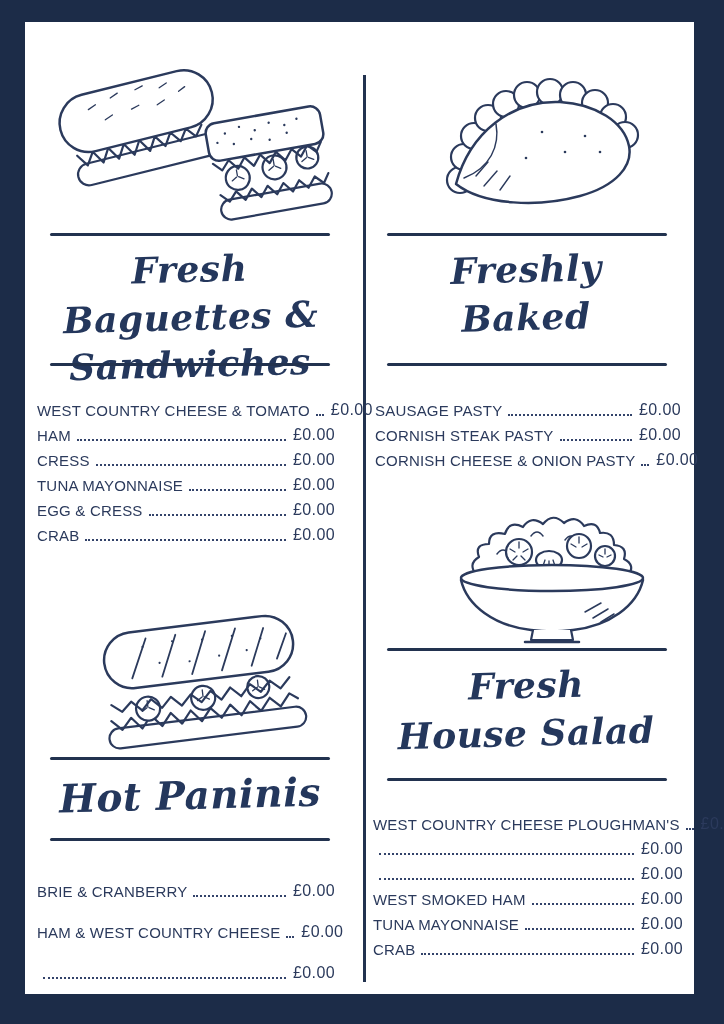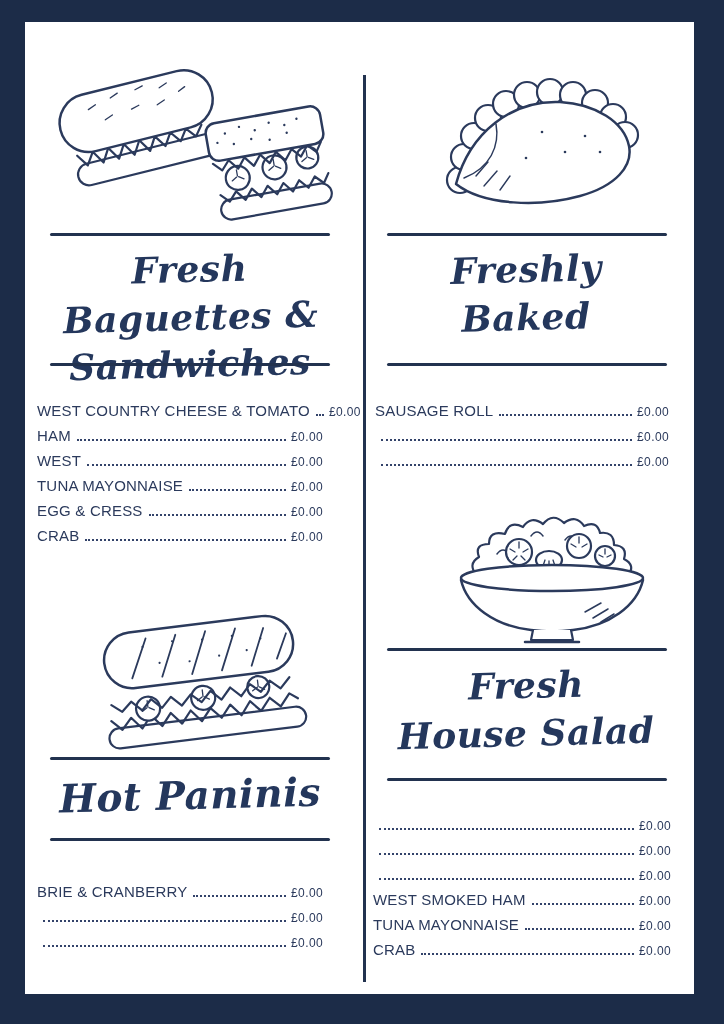--- a/index.html
+++ b/index.html
@@ -32,22 +32,22 @@
   .item-name {
     font-size:15px; color:#2b3a5c; letter-spacing:0.2px; white-space:nowrap;
     line-height:1.15;
   }
   .leader {
     flex:1 1 auto; min-width:8px;
     border-bottom:2.5px dotted #33436a;
     margin:0 5px 3px 6px;
   }
   .item-price {
-    font-size:12px; color:#2b3a5c; letter-spacing:0.4px; white-space:nowrap;
-    min-width:46px; text-align:left; line-height:1.1;
+    font-size:16px; color:#2b3a5c; letter-spacing:0.4px; white-space:nowrap;
+    min-width:46px; text-align:center; line-height:1.1;
   }
   .illus { position:absolute; color:#2b3a5c; }
   .illus * { vector-effect:non-scaling-stroke; }
 </style>
 </head>
 <body>
 
 <div class="paper">
 
   <div class="divider-v"></div>
@@ -115,21 +115,21 @@
       <span class="item-name">WEST COUNTRY CHEESE &amp; TOMATO</span>
       <span class="leader"></span>
       <span class="item-price">£0.00</span>
     </div>
     <div class="mrow">
       <span class="item-name">HAM</span>
       <span class="leader"></span>
       <span class="item-price">£0.00</span>
     </div>
     <div class="mrow">
-      <span class="item-name">WEST</span>
+      <span class="item-name">CRESS</span>
       <span class="leader"></span>
       <span class="item-price">£0.00</span>
     </div>
     <div class="mrow">
       <span class="item-name">TUNA MAYONNAISE</span>
       <span class="leader"></span>
       <span class="item-price">£0.00</span>
     </div>
     <div class="mrow">
       <span class="item-name">EGG &amp; CRESS</span>
@@ -180,27 +180,28 @@
   </svg>
 
   <div class="rule" style="left:25px; top:735px; width:280px;"></div>
 
   <h2 class="script-heading single" style="left:0; top:748px; width:330px;">
     <span class="tl">Hot Paninis</span>
   </h2>
 
   <div class="rule" style="left:25px; top:816px; width:280px;"></div>
 
-  <div class="menu-list" style="left:12px; top:853px; width:300px;">
+  <div class="menu-list" style="left:12px; top:853px; width:300px;gap:16px;">
     <div class="mrow">
       <span class="item-name">BRIE &amp; CRANBERRY</span>
       <span class="leader"></span>
       <span class="item-price">£0.00</span>
     </div>
     <div class="mrow">
+      <span class="item-name">HAM &amp; WEST COUNTRY CHEESE</span>
       <span class="leader"></span>
       <span class="item-price">£0.00</span>
     </div>
     <div class="mrow">
       <span class="leader"></span>
       <span class="item-price">£0.00</span>
     </div>
   </div>
 
   <svg class="illus" style="left:405px; top:38px;" width="218" height="164" viewBox="0 0 218 164">
@@ -239,29 +240,31 @@
 
   <h2 class="script-heading" style="left:340px; top:224px; width:322px;">
     <span class="tl">Freshly</span>
     <span class="tl">Baked</span>
   </h2>
 
   <div class="rule" style="left:362px; top:341px; width:280px;"></div>
 
   <div class="menu-list" style="left:350px; top:372px; width:308px;">
     <div class="mrow">
-      <span class="item-name">SAUSAGE ROLL</span>
-      <span class="leader"></span>
-      <span class="item-price">£0.00</span>
-    </div>
-    <div class="mrow">
-      <span class="leader"></span>
-      <span class="item-price">£0.00</span>
-    </div>
-    <div class="mrow">
+      <span class="item-name">SAUSAGE PASTY</span>
+      <span class="leader"></span>
+      <span class="item-price">£0.00</span>
+    </div>
+    <div class="mrow">
+      <span class="item-name">CORNISH STEAK PASTY</span>
+      <span class="leader"></span>
+      <span class="item-price">£0.00</span>
+    </div>
+    <div class="mrow">
+      <span class="item-name">CORNISH CHEESE &amp; ONION PASTY</span>
       <span class="leader"></span>
       <span class="item-price">£0.00</span>
     </div>
   </div>
 
   <svg class="illus" style="left:420px; top:470px;" width="214" height="152" viewBox="0 0 214 152">
     <g fill="none" stroke="currentColor" stroke-width="2.2" stroke-linecap="round" stroke-linejoin="round">
       <path d="M32,84 Q22,72 34,65 Q29,52 44,52 Q44,38 60,42 Q64,28 78,35 Q86,23 98,32 Q108,20 119,31 Q131,22 139,34 Q152,28 155,41 Q169,39 169,53 Q183,54 179,67 Q191,73 183,84" fill="#fff"></path>
       <g stroke-width="1.5">
         <path d="M52,62 q6,-8 12,0"></path>
@@ -300,20 +303,21 @@
 
   <h2 class="script-heading" style="left:340px; top:640px; width:322px;">
     <span class="tl">Fresh</span>
     <span class="tl">House Salad</span>
   </h2>
 
   <div class="rule" style="left:362px; top:756px; width:280px;"></div>
 
   <div class="menu-list" style="left:348px; top:786px; width:312px;">
     <div class="mrow">
+      <span class="item-name">WEST COUNTRY CHEESE PLOUGHMAN'S</span>
       <span class="leader"></span>
       <span class="item-price">£0.00</span>
     </div>
     <div class="mrow">
       <span class="leader"></span>
       <span class="item-price">£0.00</span>
     </div>
     <div class="mrow">
       <span class="leader"></span>
       <span class="item-price">£0.00</span>

